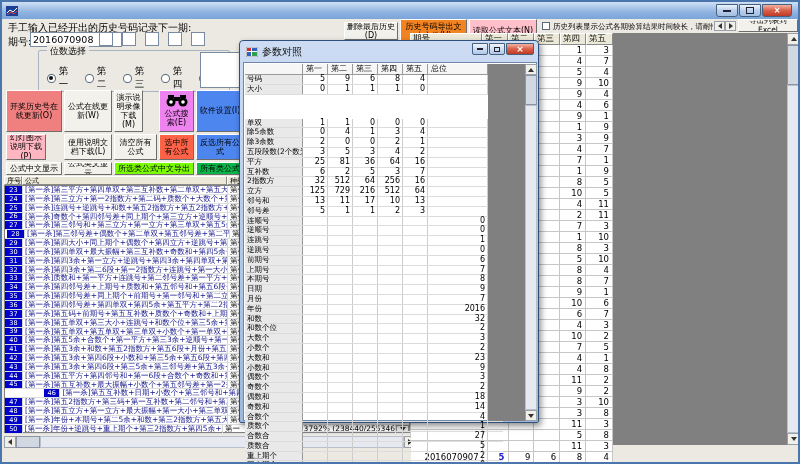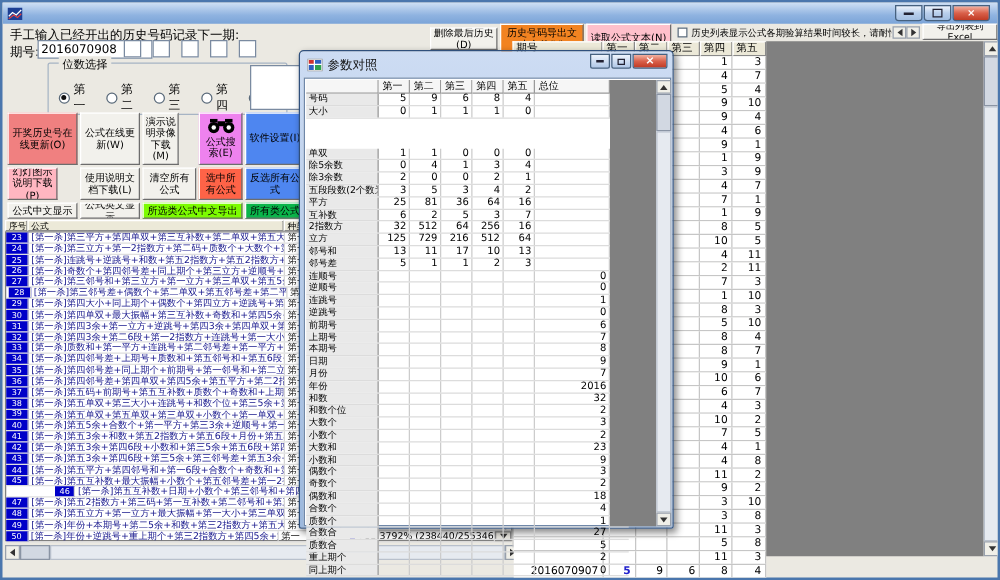--- a/index.html
+++ b/index.html
@@ -1072,20 +1072,29 @@
           <div class="drow" style="flex: 1 1 0%;">
             <div class="dlabel">偶数和</div>
             <div class="dval"></div>
             <div class="dval"></div>
             <div class="dval"></div>
             <div class="dval"></div>
             <div class="dval"></div>
             <div class="dtot">18</div>
           </div>
           <div class="drow" style="flex: 1 1 0%;">
+            <div class="dlabel">奇数和</div>
+            <div class="dval"></div>
+            <div class="dval"></div>
+            <div class="dval"></div>
+            <div class="dval"></div>
+            <div class="dval"></div>
+            <div class="dtot">14</div>
+          </div>
+          <div class="drow" style="flex: 1 1 0%;">
             <div class="dlabel">合数个</div>
             <div class="dval"></div>
             <div class="dval"></div>
             <div class="dval"></div>
             <div class="dval"></div>
             <div class="dval"></div>
             <div class="dtot">4</div>
           </div>
           <div class="drow" style="flex: 1 1 0%;">
             <div class="dlabel">质数个</div>

